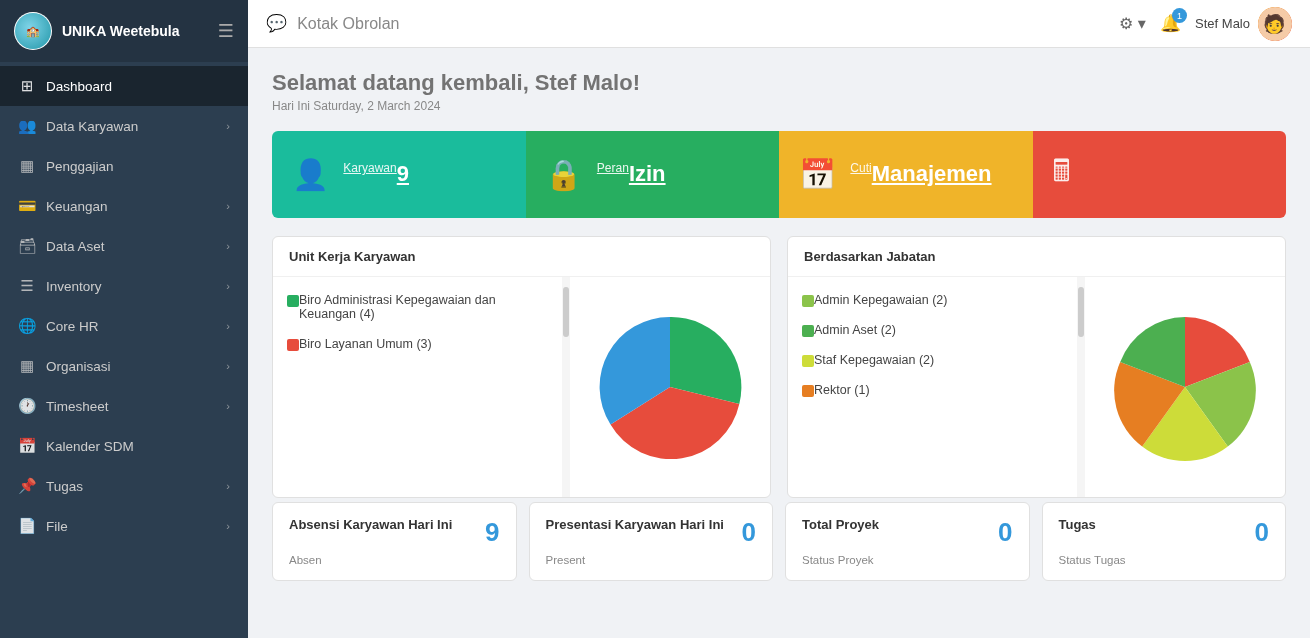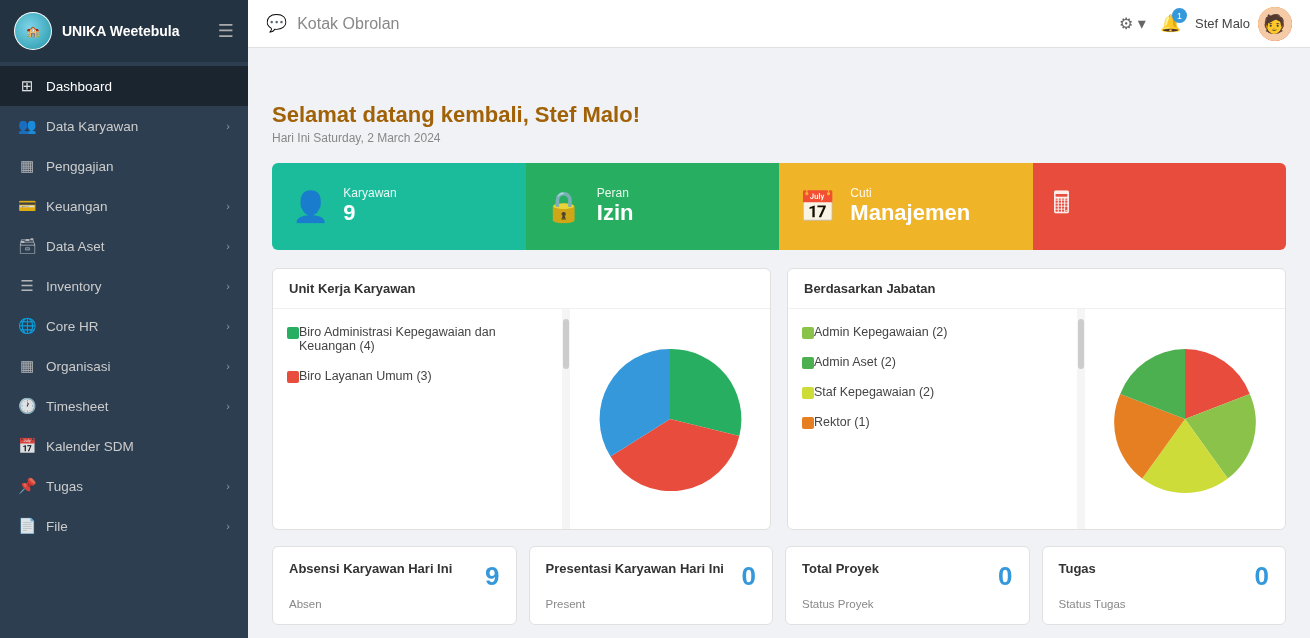--- a/index.html
+++ b/index.html
@@ -92,44 +92,44 @@
       font-size: 18px;
     }
 
     
     .content {
       flex: 1; overflow-y: auto;
       padding: 22px 24px;
       background: #f0f2f5;
     }
 
-    .welcome-title { font-size: 22px; font-weight: 700; color: #a16207; margin-bottom: 3px; margin-top: 32px; }
+    .welcome-title { font-size: 22px; font-weight: 700; color: #737373; margin-bottom: 3px; }
     .welcome-date { font-size: 12px; color: #888; margin-bottom: 18px; }
 
     
     .summary-cards {
       display: flex; gap: 0; margin-bottom: 18px;
       border-radius: 6px; overflow: hidden;
     }
     .summary-card {
       flex: 1; padding: 18px 20px;
       display: flex; align-items: center; gap: 14px;
       color: #fff;
     }
     .summary-card.teal { background: #1abc9c; }
     .summary-card.green { background: #27ae60; }
     .summary-card.yellow { background: #f0b429; }
     .summary-card.red { background: #e74c3c; }
     .summary-card-icon { font-size: 30px; opacity: 0.9; }
-    .summary-card-info { display: flex; flex-direction: column; }
+    .summary-card-info { display: flex; flex-direction: row; text-decoration: underline; }
     .summary-card-label { font-size: 12px; opacity: 0.9; }
     .summary-card-value { font-size: 22px; font-weight: 700; line-height: 1.2; }
 
     
-    .panels-row { display: flex; gap: 16px; margin-bottom: 16px; }
+    .panels-row { display: flex; gap: 16px; margin-bottom: 4px; }
     .panel {
       background: #fff;
       border-radius: 6px;
       border: 1px solid #e0e0e0;
       overflow: hidden;
     }
     .panel-left { flex: 1; }
     .panel-right { flex: 1; }
     .panel-header {
       padding: 12px 16px;

